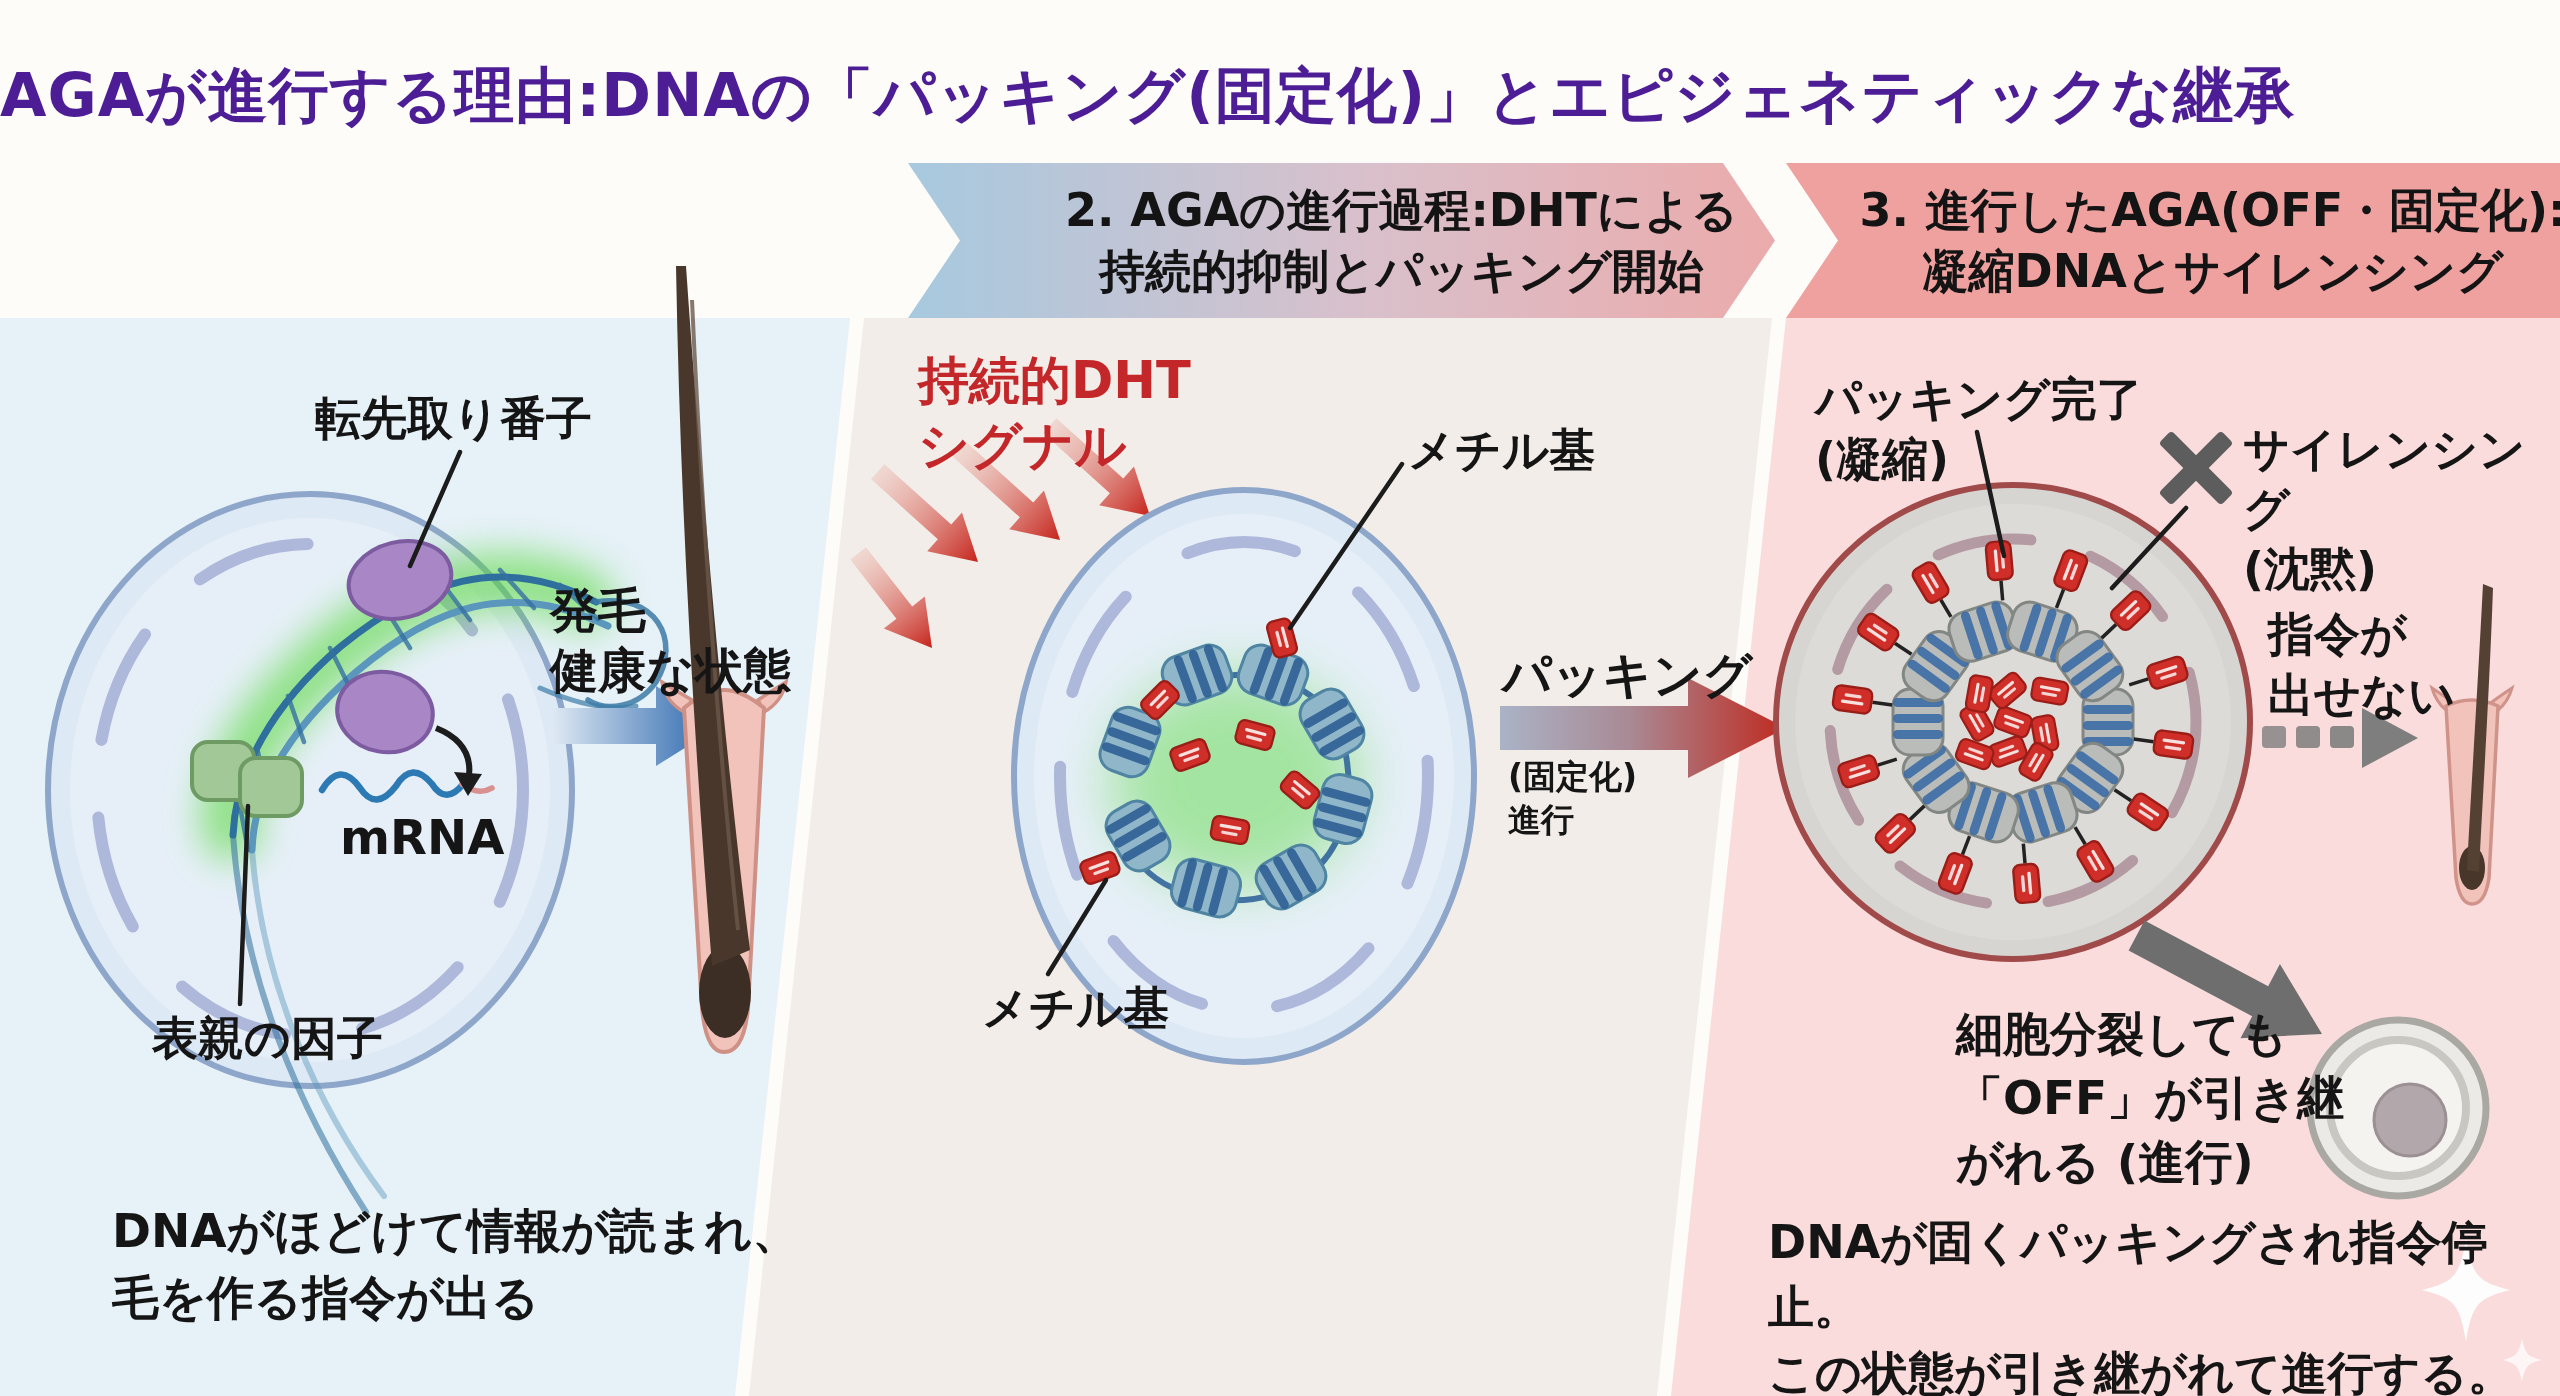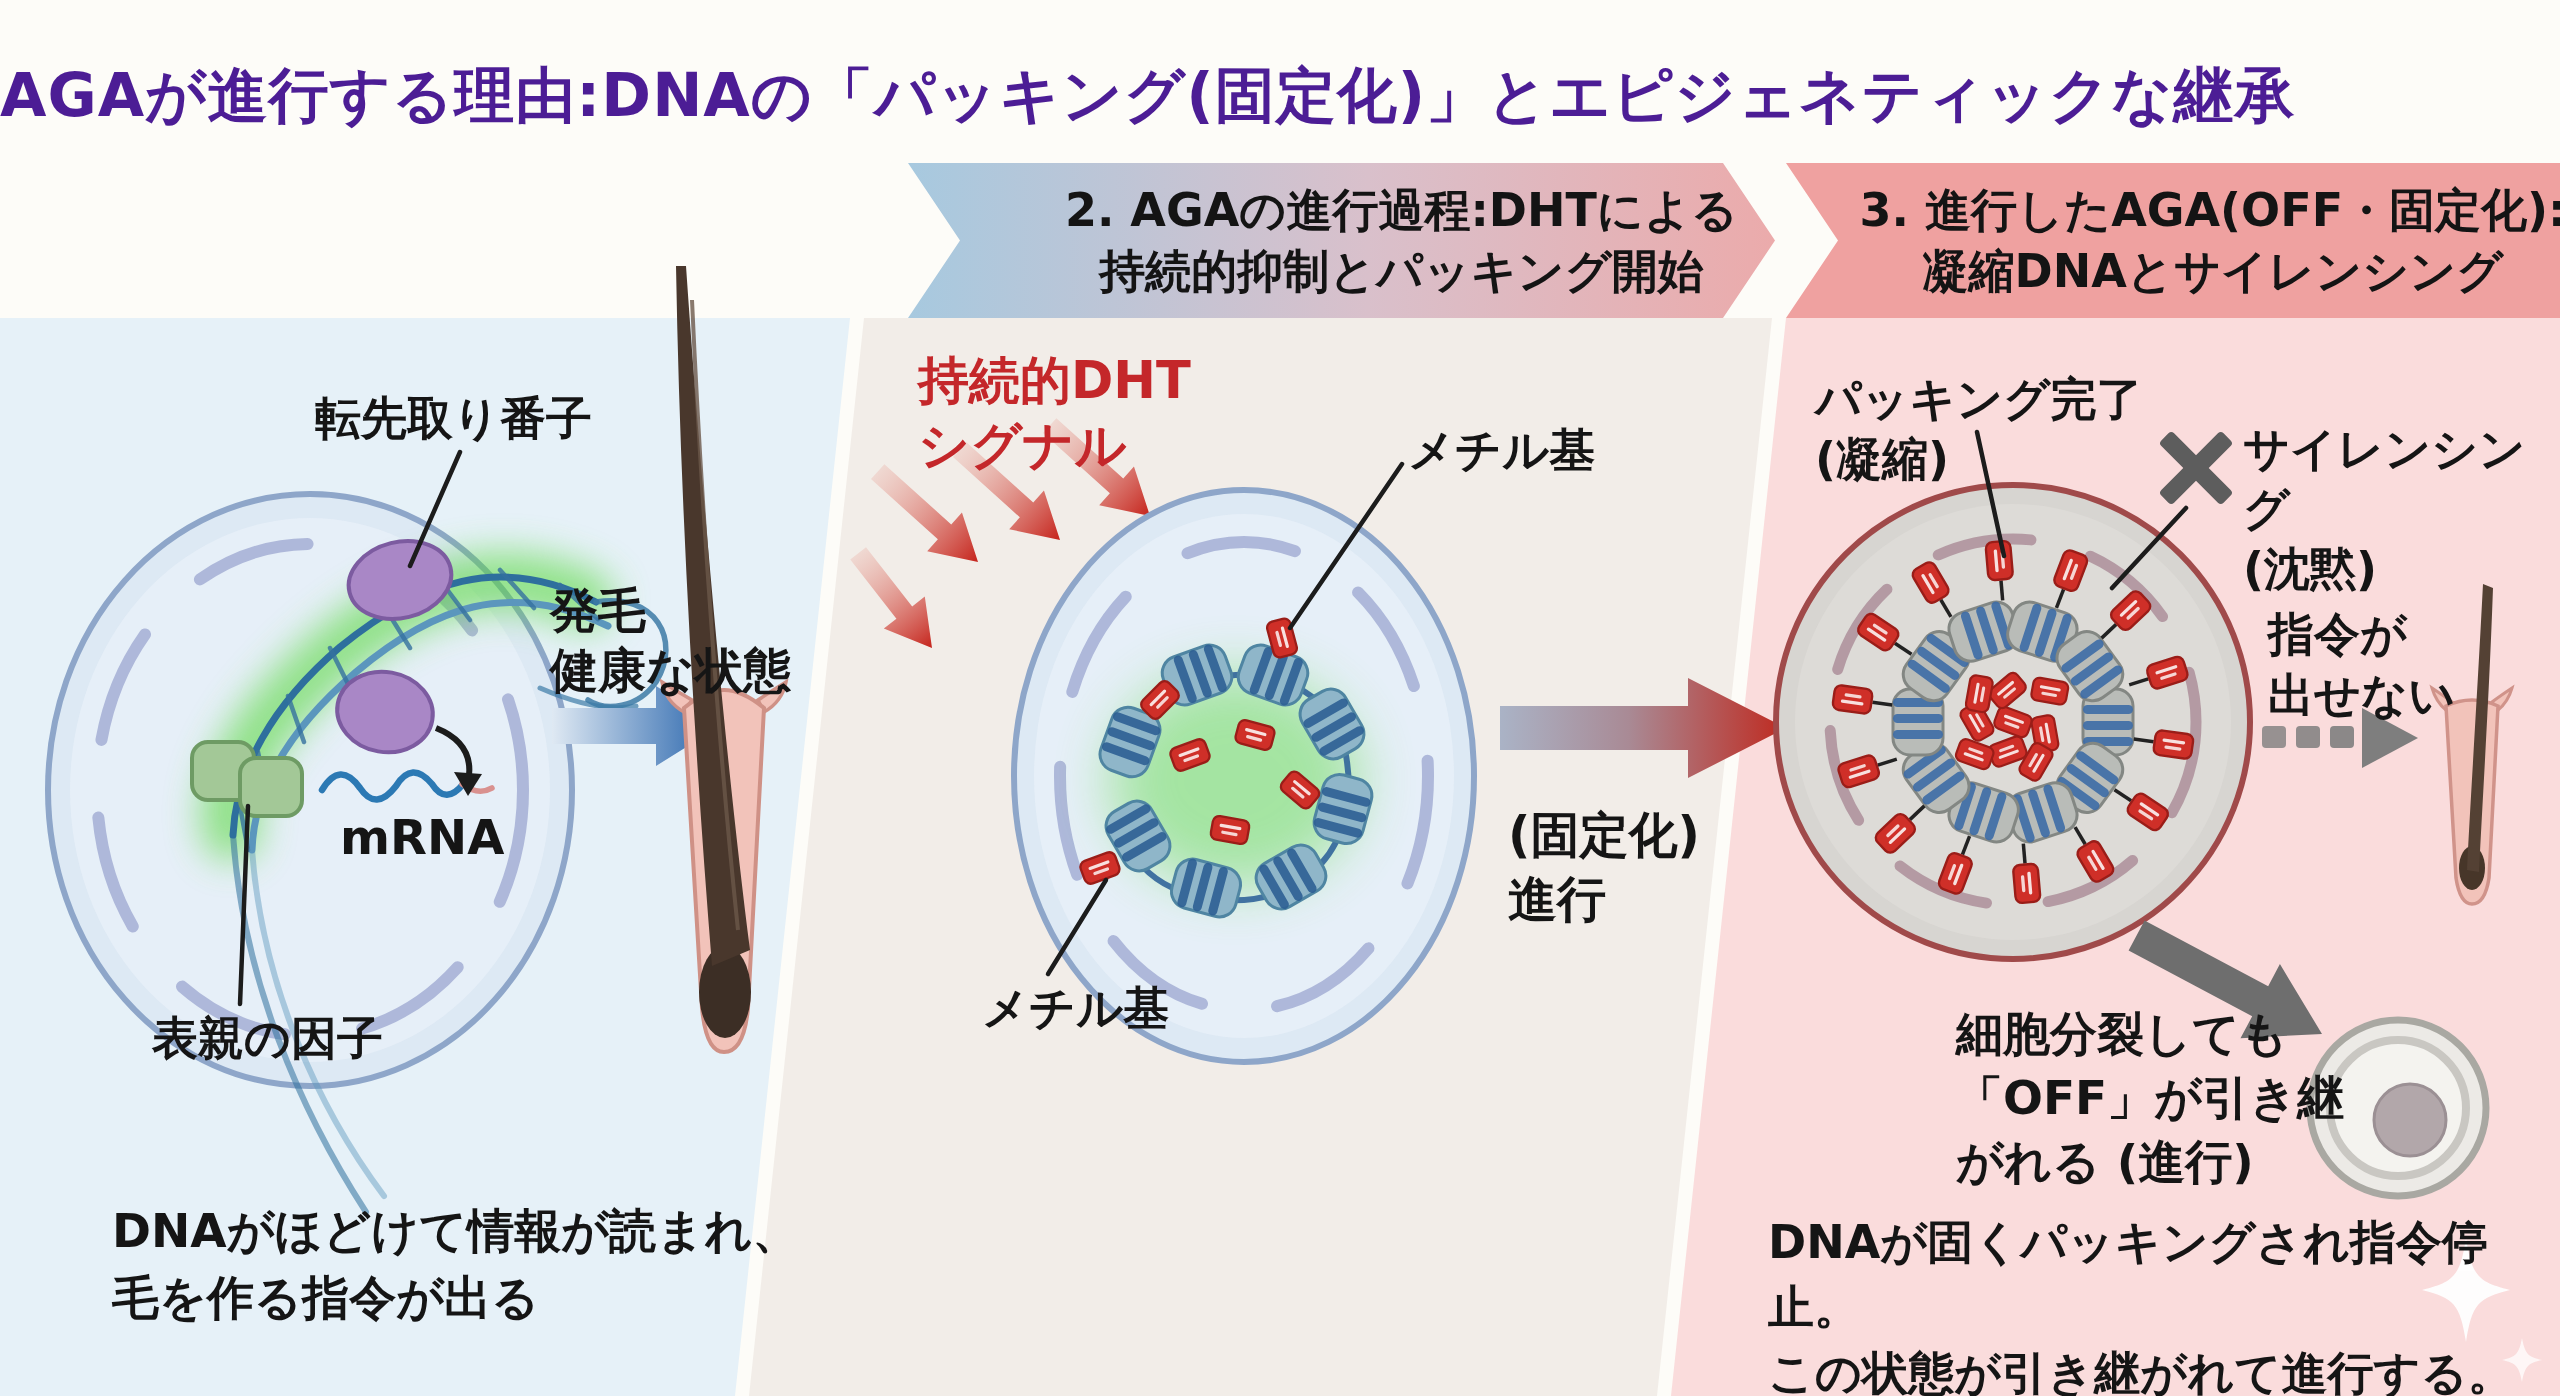--- a/index.html
+++ b/index.html
@@ -457,21 +457,22 @@
 健康な状態</div>
   <div class="lbl" style="left:340px;top:806px;font-size:48px;">mRNA</div>
   <div class="lbl" style="left:152px;top:1008px;font-size:46px;">表親の因子</div>
   <div class="lbl" style="left:112px;top:1198px;font-size:47px;line-height:1.42;">DNAがほどけて情報が読まれ、
 毛を作る指令が出る</div>
 
   <div class="lbl red" style="left:918px;top:348px;font-size:51px;line-height:1.28;">持続的DHT
 シグナル</div>
   <div class="lbl" style="left:1408px;top:420px;font-size:46px;">メチル基</div>
   <div class="lbl" style="left:982px;top:978px;font-size:46px;">メチル基</div>
-  <div class="lbl" style="left:1508px;top:756px;font-size:49px;line-height:1.3;margin-top:48px;">(固定化)
+  <div class="lbl" style="left:1502px;top:644px;font-size:49px;">パッキング</div>
+  <div class="lbl" style="left:1508px;top:756px;font-size:33px;line-height:1.3;">(固定化)
 進行</div>
 
   <div class="lbl" style="left:1815px;top:362px;font-size:46px;line-height:1.3;margin-top:8px;">パッキング完了
 (凝縮)</div>
   <div class="lbl" style="left:2243px;top:420px;font-size:46px;line-height:1.3;">サイレンシング
 (沈黙)</div>
   <div class="lbl" style="left:2268px;top:604px;font-size:46px;line-height:1.32;">指令が
 出せない</div>
   <div class="lbl" style="left:1956px;top:1002px;font-size:47px;line-height:1.36;">細胞分裂しても
 「OFF」が引き継

